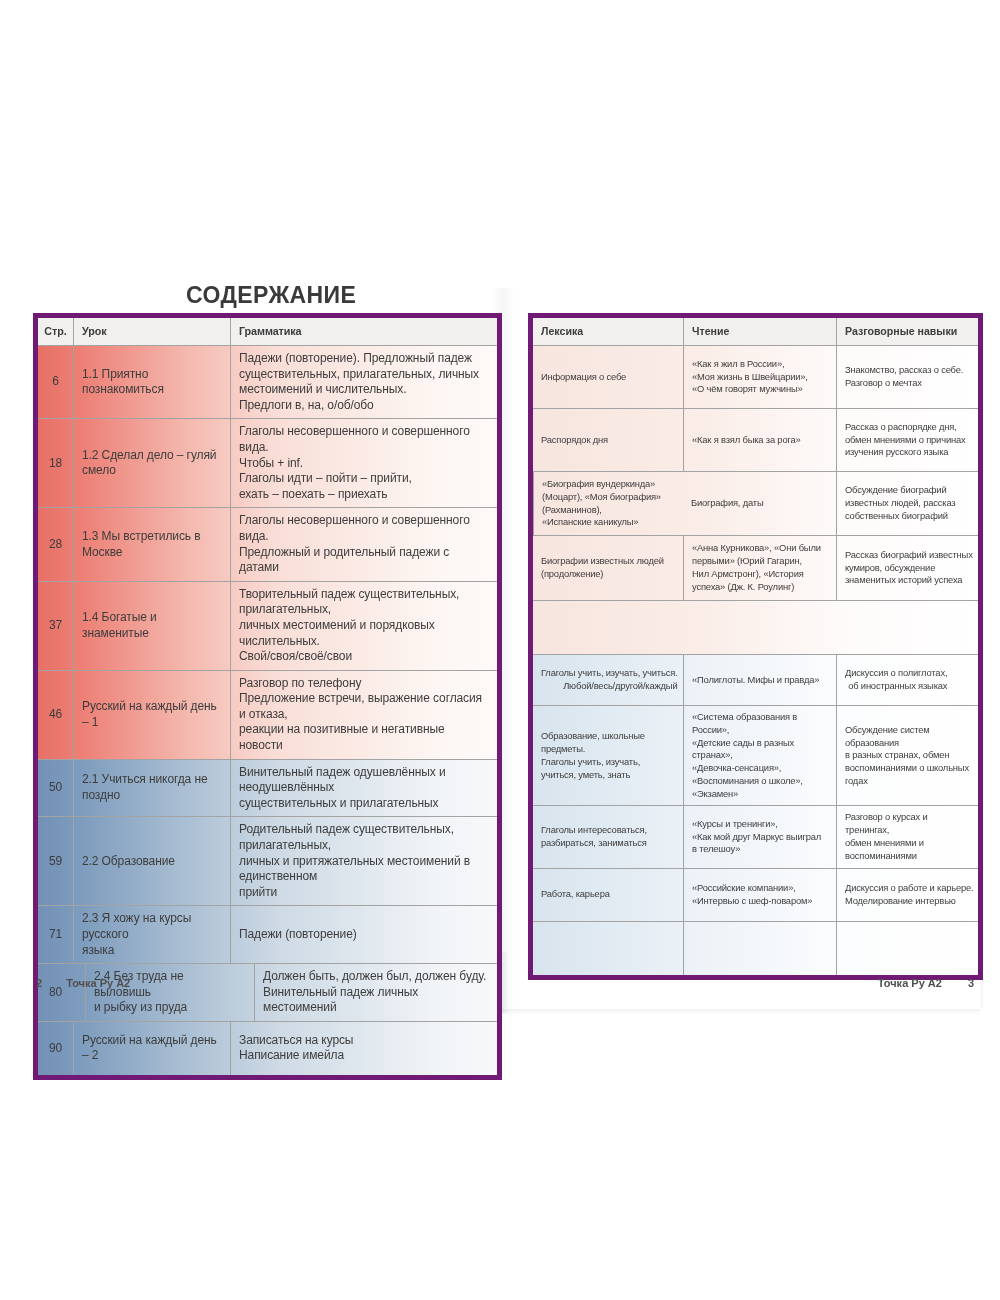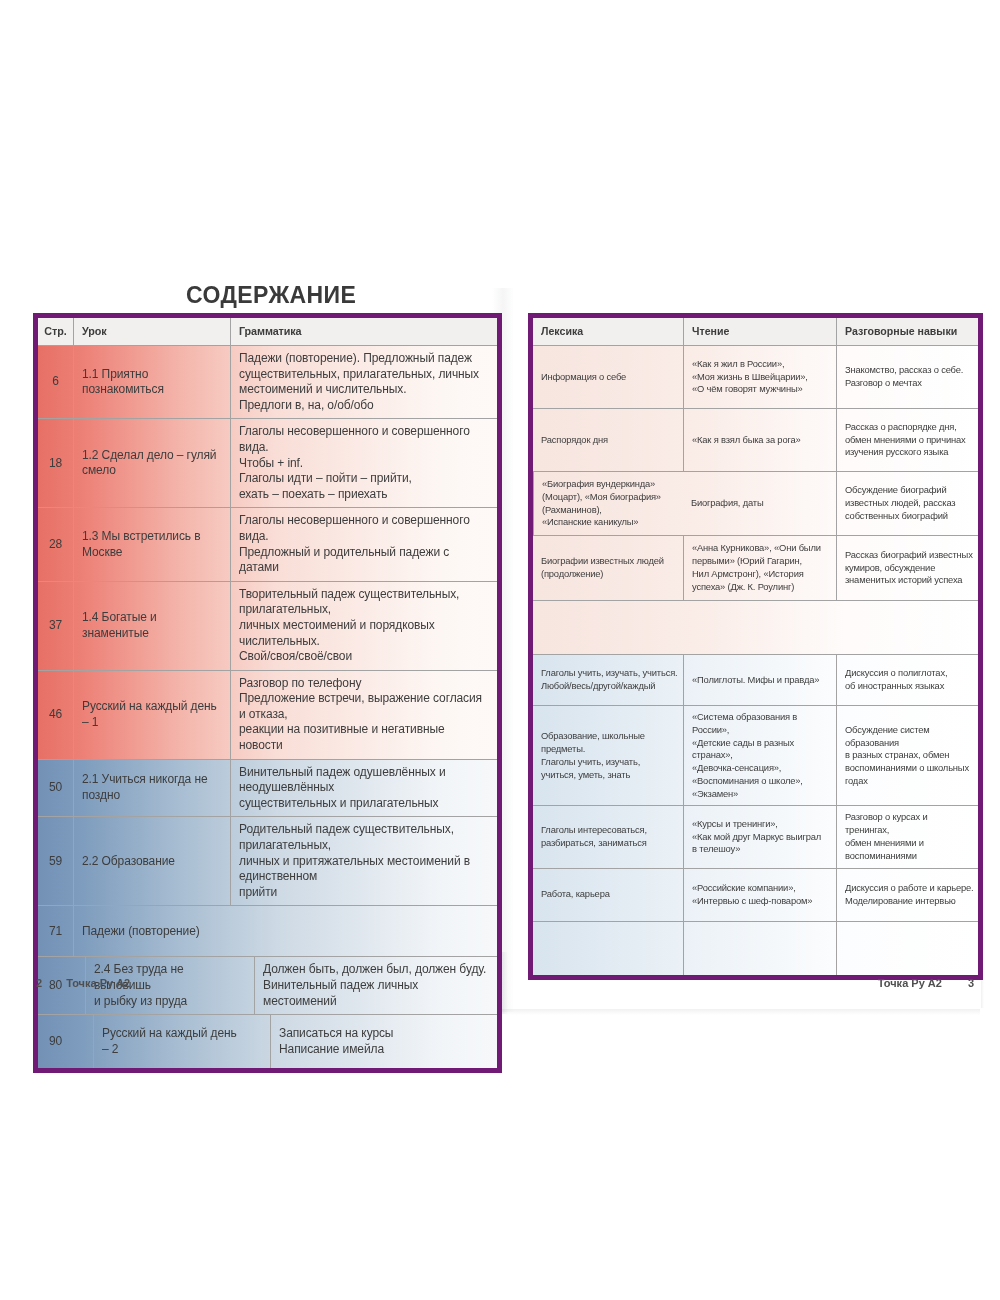--- a/index.html
+++ b/index.html
@@ -178,37 +178,41 @@
           <span class="ct">Родительный падеж существительных, прилагательных,
 личных и притяжательных местоимений в единственном
 прийти</span>
         </div>
       </div>
       <div class="trow " style="grid-template-columns: 35px 157px 1fr; min-height: 50px; background: linear-gradient(90deg, rgb(115, 145, 181) 0%, rgb(127, 157, 190) 10%, rgb(170, 191, 211) 32%, rgb(205, 217, 228) 52%, rgb(242, 245, 248) 88%, rgb(246, 248, 250) 100%);">
         <div class="cell c0 num">
           <span class="ct">71</span>
         </div>
         <div class="cell ">
+          <span class="ct">2.3 Я хожу на курсы русского
+языка</span>
+        </div>
+        <div class="cell ">
           <span class="ct">Падежи (повторение)</span>
         </div>
       </div>
       <div class="trow " style="grid-template-columns: 35px 157px 1fr; min-height: 52px; background: linear-gradient(90deg, rgb(115, 145, 181) 0%, rgb(127, 157, 190) 10%, rgb(170, 191, 211) 32%, rgb(205, 217, 228) 52%, rgb(242, 245, 248) 88%, rgb(246, 248, 250) 100%); gap: 12px;">
         <div class="cell c0 num">
           <span class="ct">80</span>
         </div>
         <div class="cell ">
           <span class="ct">2.4 Без труда не выловишь
 и рыбку из пруда</span>
         </div>
         <div class="cell ">
           <span class="ct">Должен быть, должен был, должен буду.
 Винительный падеж личных местоимений</span>
         </div>
       </div>
-      <div class="trow " style="grid-template-columns: 35px 157px 1fr; min-height: 53px; background: linear-gradient(90deg, rgb(115, 145, 181) 0%, rgb(127, 157, 190) 10%, rgb(170, 191, 211) 32%, rgb(205, 217, 228) 52%, rgb(242, 245, 248) 88%, rgb(246, 248, 250) 100%); gap: 20px;">
+      <div class="trow " style="grid-template-columns: 35px 157px 1fr; min-height: 53px; background: linear-gradient(90deg, rgb(115, 145, 181) 0%, rgb(127, 157, 190) 10%, rgb(170, 191, 211) 32%, rgb(205, 217, 228) 52%, rgb(242, 245, 248) 88%, rgb(246, 248, 250) 100%);">
         <div class="cell c0 num">
           <span class="ct">90</span>
         </div>
         <div class="cell ">
           <span class="ct">Русский на каждый день – 2</span>
         </div>
         <div class="cell ">
           <span class="ct">Записаться на курсы
 Написание имейла</span>
         </div>
@@ -282,21 +286,21 @@
         </div>
         <div class="cell ">
           <span class="ct">Рассказ биографий известных
 кумиров, обсуждение
 знаменитых историй успеха</span>
         </div>
       </div>
       <div class="trow " style="grid-template-columns: 1fr; min-height: 53px; background: linear-gradient(90deg, rgb(247, 229, 223) 0%, rgb(250, 236, 231) 36%, rgb(254, 251, 250) 70%, rgb(255, 255, 255) 100%);">
         <div class="cell c0 merged"></div>
       </div>
-      <div class="trow " style="grid-template-columns: 150px 153px 1fr; min-height: 50px; background: linear-gradient(90deg, rgb(216, 228, 238) 0%, rgb(236, 242, 247) 36%, rgb(252, 253, 254) 70%, rgb(255, 255, 255) 100%);">
+      <div class="trow " style="grid-template-columns: 150px 153px 1fr; min-height: 50px; background: linear-gradient(90deg, rgb(216, 228, 238) 0%, rgb(236, 242, 247) 36%, rgb(252, 253, 254) 70%, rgb(255, 255, 255) 100%); text-align: right;">
         <div class="cell c0">
           <span class="ct">Глаголы учить, изучать, учиться.
 Любой/весь/другой/каждый</span>
         </div>
         <div class="cell ">
           <span class="ct">«Полиглоты. Мифы и правда»</span>
         </div>
         <div class="cell ">
           <span class="ct">Дискуссия о полиглотах,
 об иностранных языках</span>

